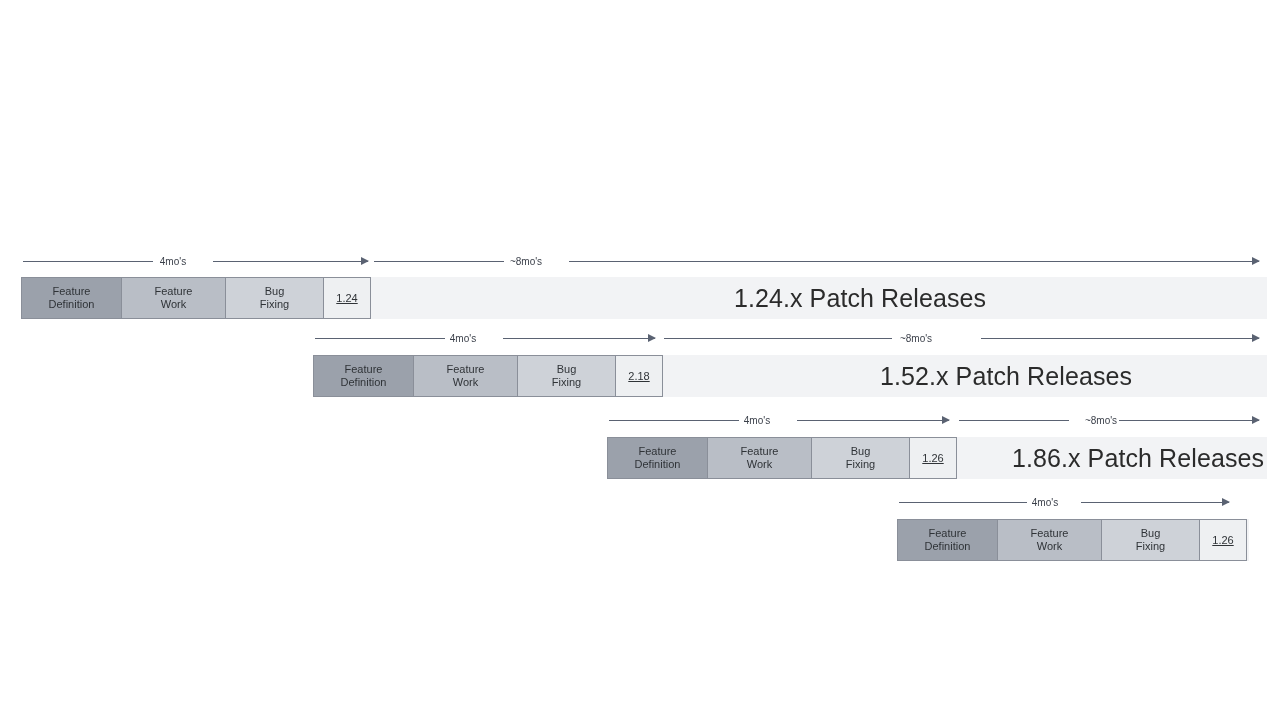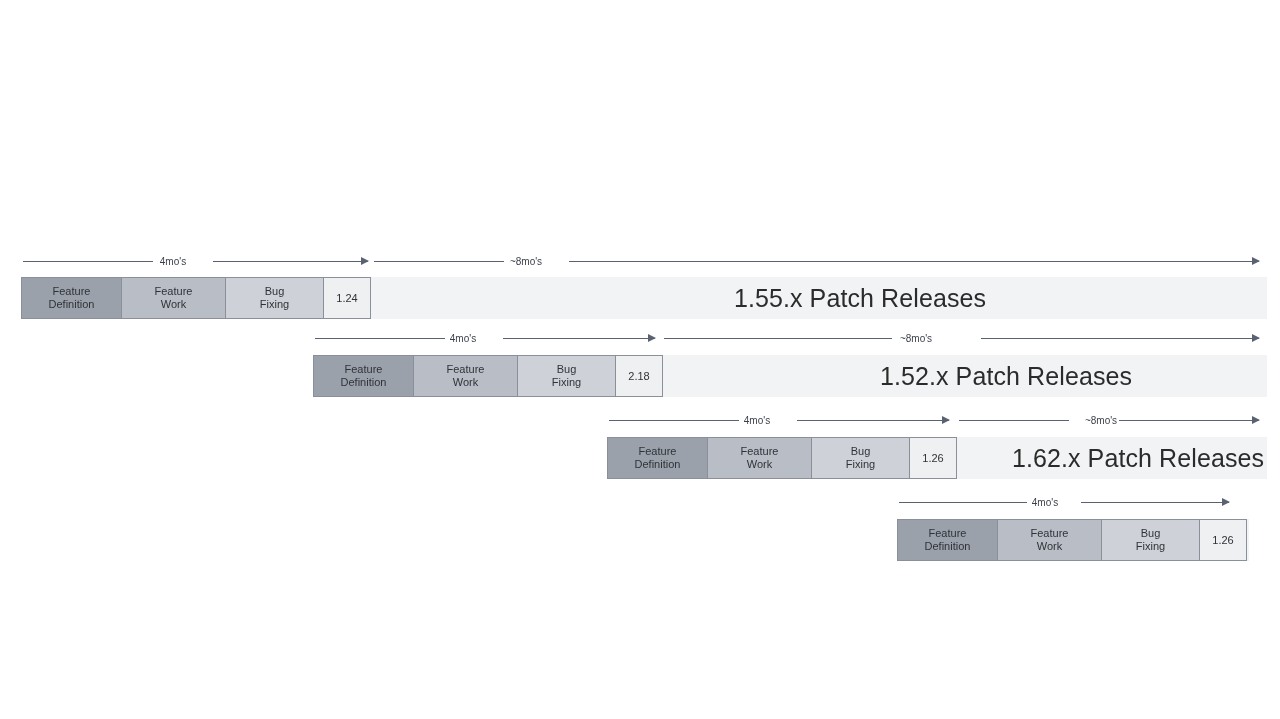--- a/index.html
+++ b/index.html
@@ -55,21 +55,21 @@
     flex-direction: column;
     align-items: center;
     justify-content: center;
     border-right: 1px solid #8a8f99;
     font-size: 11px;
     line-height: 13px;
     color: #2f3337;
     text-align: center;
     white-space: nowrap;
   }
-  .phase-seg:last-child { border-right: none; }
+  .phase-seg:last-child { border-right: none; text-decoration: underline; }
   .seg-def  { background: #9ba1ab; }
   .seg-work { background: #b9bec6; }
   .seg-bug  { background: #ced2d8; }
   .seg-ver  { background: #eef0f2; }
 
   
   .annot {
     position: absolute;
     height: 18px;
   }
@@ -115,21 +115,21 @@
     </div>
 
     <div class="annot" style="left:355px; top:253px; width:885px;">
       <div class="line left" style="width:130px;"></div>
       <div class="line right" style="width:690px;"></div>
       <div class="head"></div>
       <div class="annot-label" style="left:152px;">~8mo's</div>
     </div>
 
     <div class="patch-band" style="left:4px; top:277px; width:1244px; height:42px;">
-      <span class="patch-band-label" style="margin-left:430px;">1.55.x Patch Releases</span>
+      <span class="patch-band-label" style="margin-left:430px;">1.24.x Patch Releases</span>
     </div>
 
     <div class="phase-bar" style="left:2px; top:277px; width:350px; height:42px;">
       <div class="phase-seg seg-def" style="width:100px;">
         <span>Feature</span>
         <span>Definition</span>
       </div>
       <div class="phase-seg seg-work" style="width:104px;">
         <span>Feature</span>
         <span>Work</span>
@@ -193,21 +193,21 @@
     </div>
 
     <div class="annot" style="left:940px; top:412px; width:300px;">
       <div class="line left" style="width:110px;"></div>
       <div class="line right" style="width:140px;"></div>
       <div class="head"></div>
       <div class="annot-label" style="left:142px;">~8mo's</div>
     </div>
 
     <div class="patch-band" style="left:590px; top:437px; width:658px; height:42px;">
-      <span class="patch-band-label" style="margin-left:400px;">1.62.x Patch Releases</span>
+      <span class="patch-band-label" style="margin-left:400px;">1.86.x Patch Releases</span>
     </div>
 
     <div class="phase-bar" style="left:588px; top:437px; width:350px; height:42px;">
       <div class="phase-seg seg-def" style="width:100px;">
         <span>Feature</span>
         <span>Definition</span>
       </div>
       <div class="phase-seg seg-work" style="width:104px;">
         <span>Feature</span>
         <span>Work</span>

